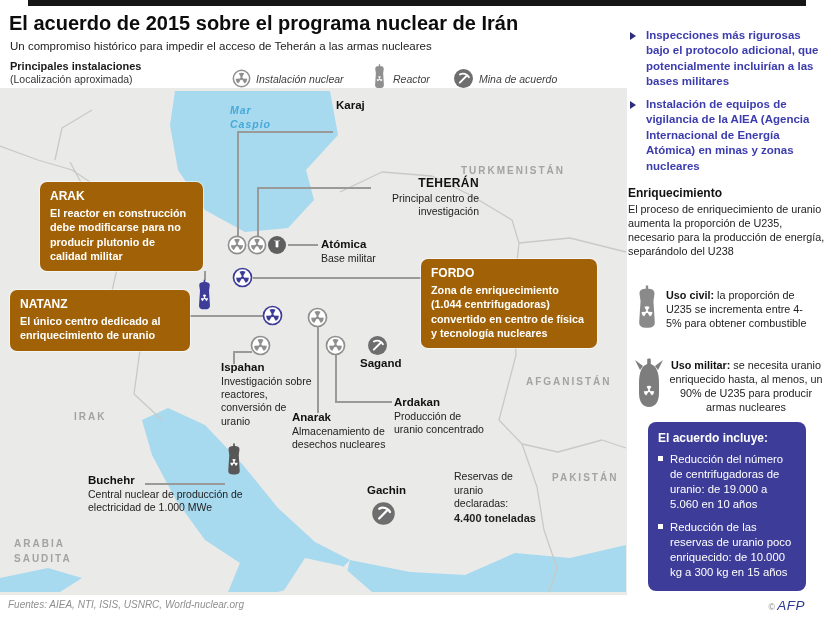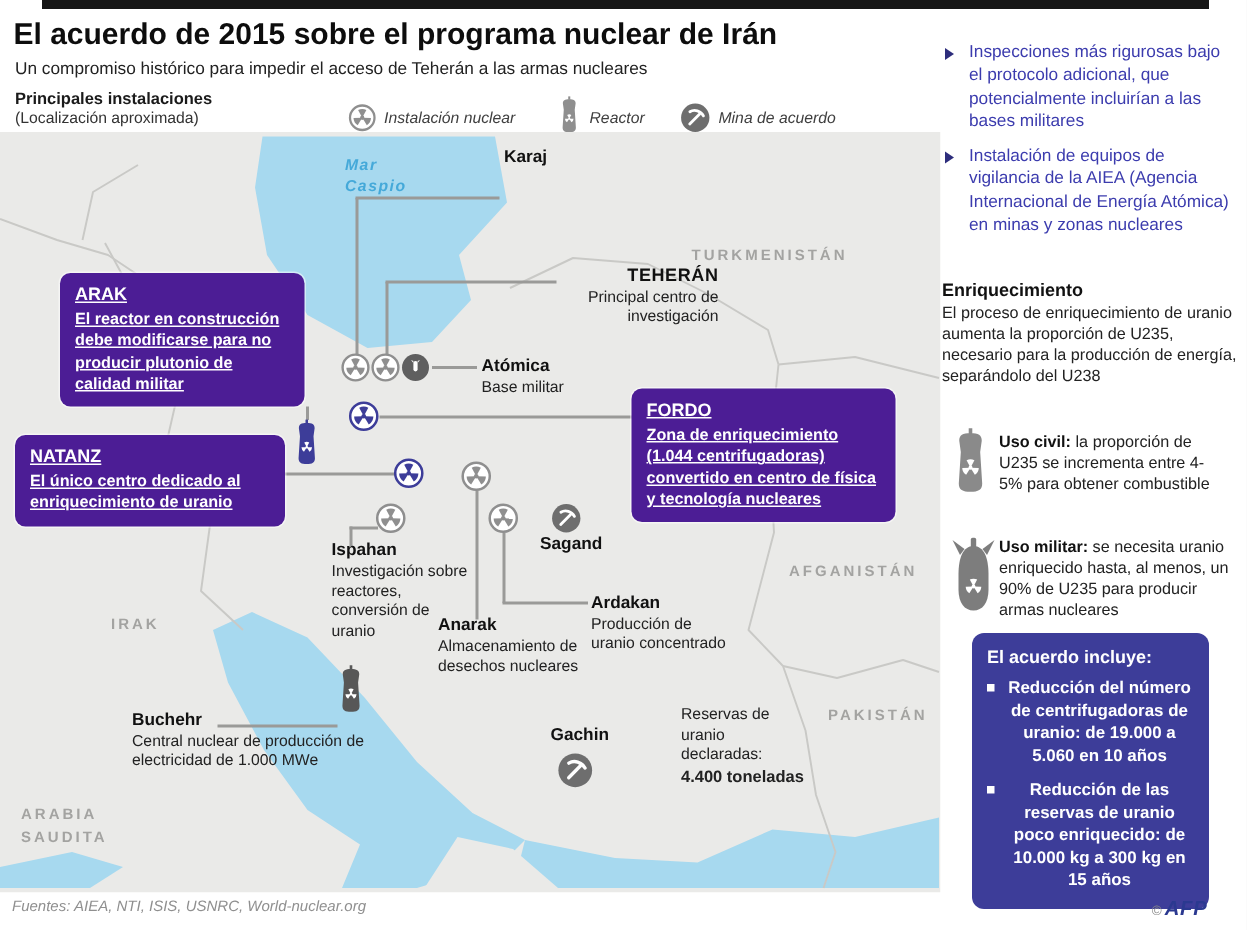--- a/index.html
+++ b/index.html
@@ -21,44 +21,44 @@
   
   .cline{position:absolute;background:#9a9a98;}
   .country{position:absolute;color:#a3a3a1;font-size:10px;font-weight:700;letter-spacing:2px;line-height:1.5;margin-top:16px;}
   .sea-label{position:absolute;left:230px;top:103px;width:54px;font-size:10.5px;font-weight:700;font-style:italic;color:#45a9d9;letter-spacing:1px;line-height:1.35;}
 
   .site{position:absolute;}
   .site .nm{font-size:11.5px;font-weight:700;color:#111;line-height:1.15;}
   .site .nm.caps{font-size:12px;letter-spacing:.4px;}
   .site .ds{font-size:10.5px;color:#222;line-height:1.25;margin-top:1px;}
 
-  .callout{position:absolute;background:#4c1d95;color:#fff;border-radius:7px;padding:7px 10px 8px;box-shadow:0 0 0 1px rgba(255,255,255,.5);text-decoration:underline;}
+  .callout{position:absolute;background:#a16207;color:#fff;border-radius:7px;padding:7px 10px 8px;box-shadow:0 0 0 1px rgba(255,255,255,.5);}
   .callout .ct{font-size:12px;font-weight:700;margin:0 0 3px;}
   .callout .cb{font-size:10.8px;font-weight:700;line-height:1.33;margin:0;}
 
   .reserves{position:absolute;left:454px;top:470px;width:110px;font-size:10.5px;color:#222;line-height:1.3;}
   .reserves .rv{font-size:11px;font-weight:700;white-space:nowrap;}
 
   
-  .sb-bullet{position:absolute;width:174px;font-size:11.5px;font-weight:400;color:#3c3cae;line-height:1.34;}
+  .sb-bullet{position:absolute;width:174px;font-size:11.5px;font-weight:700;color:#3c3cae;line-height:1.34;}
   .sb-arrow{position:absolute;width:0;height:0;border-left:6px solid #2d2d7c;border-top:4.5px solid transparent;border-bottom:4.5px solid transparent;}
   .enr-title{position:absolute;left:628px;top:186px;font-size:12px;font-weight:700;color:#111;}
   .enr-body{position:absolute;left:628px;top:202px;width:202px;font-size:10.8px;color:#222;line-height:1.3;}
   .use-text{position:absolute;width:160px;font-size:10.8px;color:#222;line-height:1.3;}
   .use-text b{color:#111;}
 
   .agreement{position:absolute;left:648px;top:422px;width:138px;background:#3d3d99;color:#fff;border-radius:8px;padding:9px 10px 11px;}
   .agreement .at{font-size:12px;font-weight:700;margin:0 0 7px;}
-  .agreement .ai{position:relative;font-size:11.3px;font-weight:700;line-height:1.33;margin:0 0 8px;padding-left:12px;text-align:center;}
+  .agreement .ai{position:relative;font-size:11.3px;font-weight:400;line-height:1.33;margin:0 0 8px;padding-left:12px;}
   .agreement .ai:before{content:"";position:absolute;left:0;top:4px;width:5px;height:5px;background:#fff;}
   .agreement .ai:last-child{margin-bottom:0;}
 
   .sources{position:absolute;left:8px;top:599px;font-size:10px;font-style:italic;color:#8f8f8f;}
   .afp{position:absolute;right:26px;top:598px;font-size:9px;color:#8a8a8a;}
-  .afp .brand{font-size:13.5px;font-weight:700;font-style:italic;color:#2b3990;letter-spacing:.5px;margin-left:2px;}
+  .afp .brand{font-size:13.5px;font-weight:400;font-style:italic;color:#2b3990;letter-spacing:.5px;margin-left:2px;}
 
   svg{display:block;}
 </style>
 </head>
 <body>
 
 <div class="canvas">
 
   <div class="topbar"></div>
 
@@ -367,21 +367,21 @@
         <path d="M17,7 C24,7 27,15 27,26 L27,36 C27,45 23,50 17,50 C11,50 7,45 7,36 L7,26 C7,15 10,7 17,7 Z"></path>
       </g>
       <g fill="#fff" transform="translate(17,34) scale(0.85)">
         <path d="M0 0 L2.9 -5.4 A6.2 6.2 0 0 0 -2.9 -5.4 Z"></path>
         <path d="M0 0 L2.9 -5.4 A6.2 6.2 0 0 0 -2.9 -5.4 Z" transform="rotate(120)"></path>
         <path d="M0 0 L2.9 -5.4 A6.2 6.2 0 0 0 -2.9 -5.4 Z" transform="rotate(240)"></path>
         <circle r="1.5"></circle>
       </g>
     </svg>
   </div>
-  <div class="use-text" style="left:666px;top:358px;width:160px;">
+  <div class="use-text" style="left:666px;top:358px;width:160px;text-align:center;">
     <b>Uso militar:</b><span> se necesita uranio enriquecido hasta, al menos, un 90% de U235 para producir armas nucleares</span>
   </div>
 
   <div class="agreement">
     <div class="at">El acuerdo incluye:</div>
     <div class="ai">Reducción del número de centrifugadoras de uranio: de 19.000 a 5.060 en 10 años</div>
     <div class="ai">Reducción de las reservas de uranio poco enriquecido: de 10.000 kg a 300 kg en 15 años</div>
   </div>
 
   <div class="sources">Fuentes: AIEA, NTI, ISIS, USNRC, World-nuclear.org</div>

